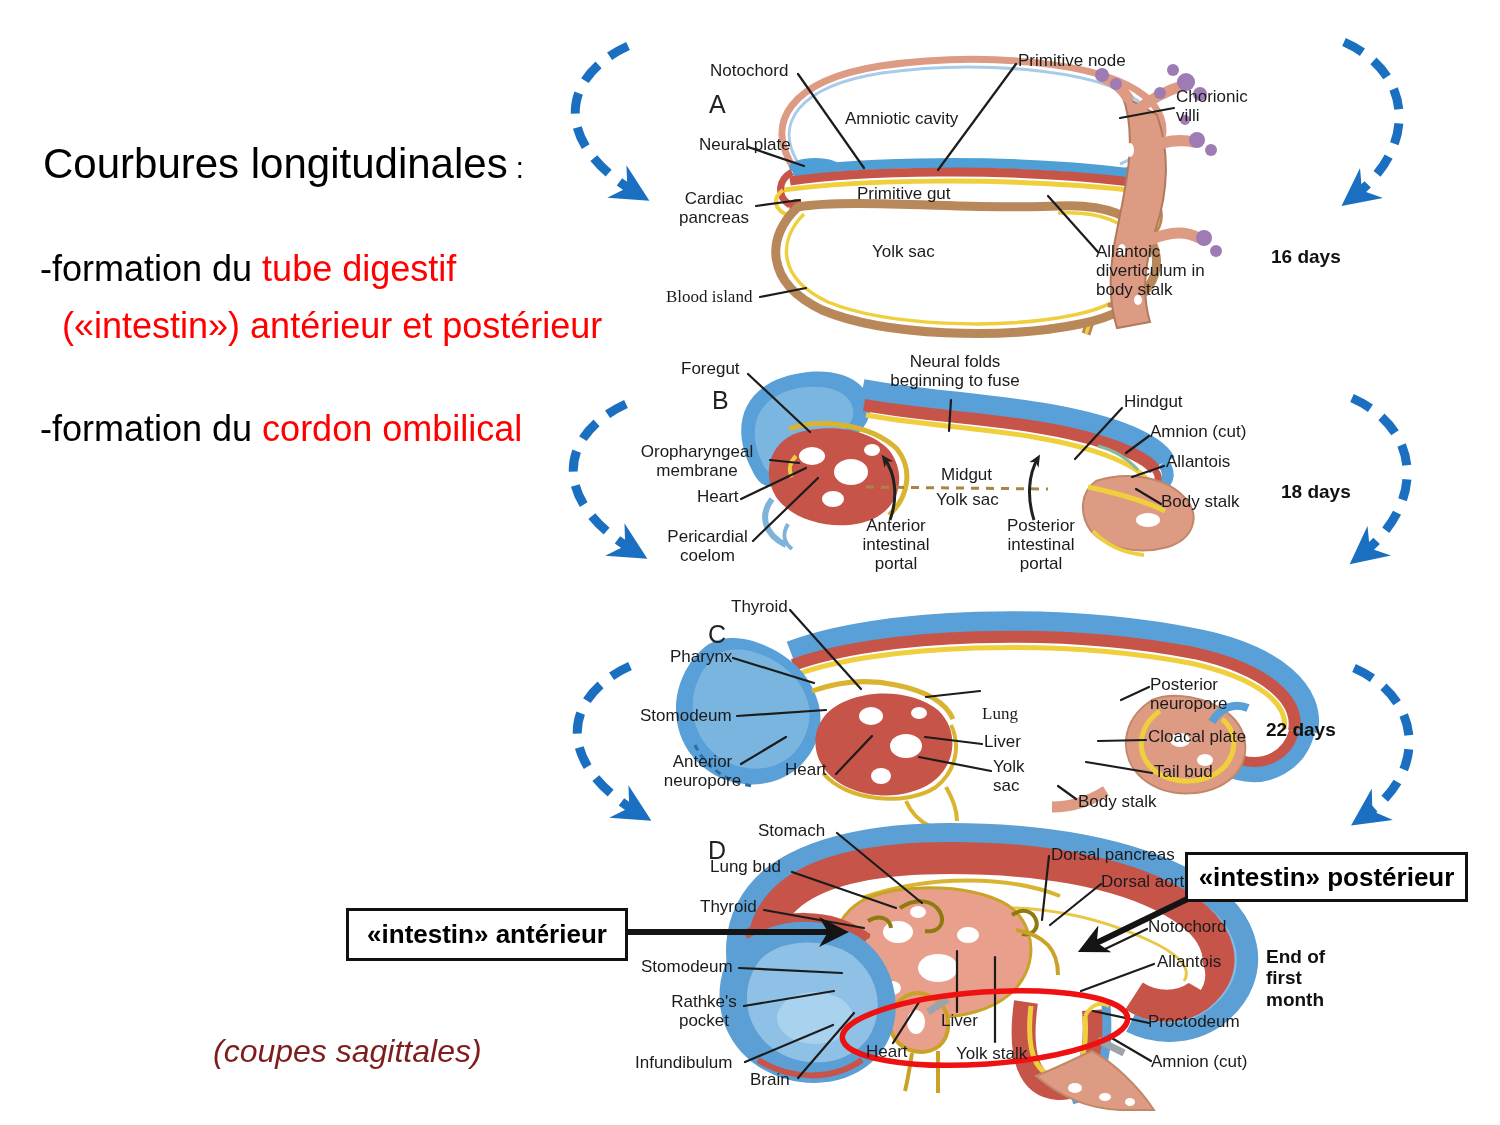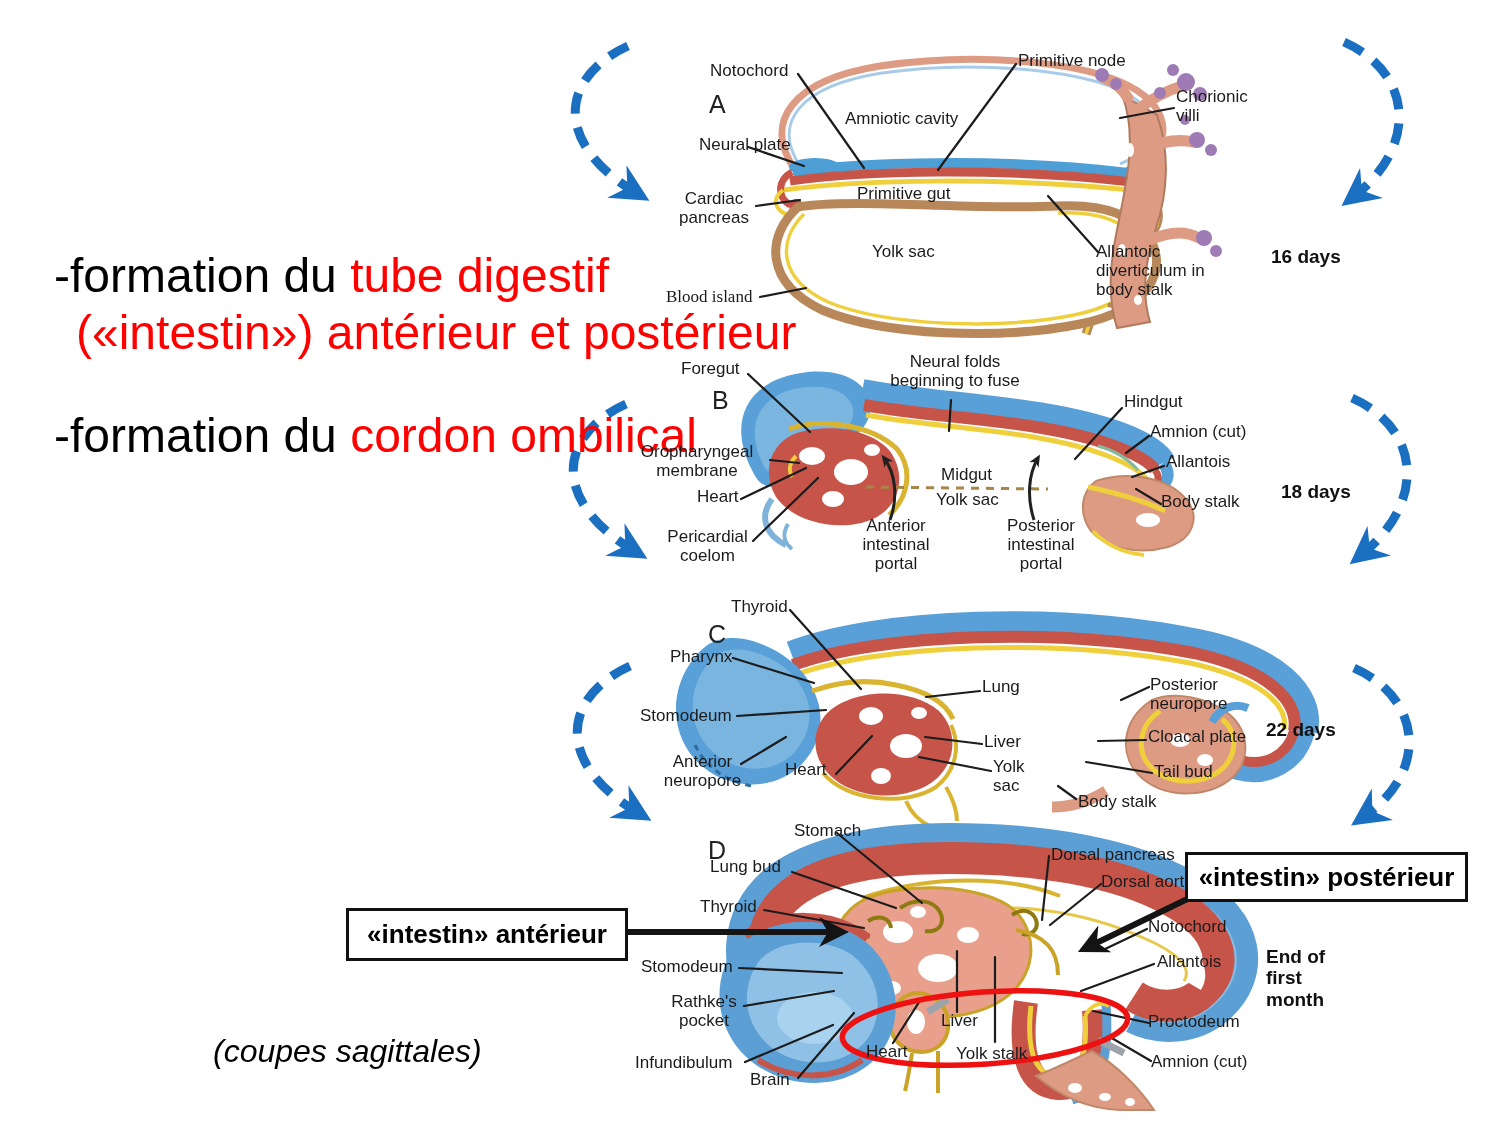--- a/index.html
+++ b/index.html
@@ -5,23 +5,23 @@
   html,body{margin:0;padding:0;background:#ffffff;}
   .slide{position:relative;width:1500px;height:1125px;background:#fff;overflow:hidden;
          font-family:"Liberation Sans",sans-serif;}
   .layer{position:absolute;left:0;top:0;}
   .lbl{position:absolute;font-size:17px;line-height:1.13;color:#1b1b1b;}
   .center{text-align:center;}
   .day{font-weight:bold;font-size:19px;color:#111;}
   .flet{font-size:25px;color:#222;}
   .title{position:absolute;left:43px;top:140px;font-size:42px;color:#000;}
   .title .suffix{font-size:29px;}
-  .bullet{position:absolute;font-size:48px;color:#000;margin-left:14px;}
+  .bullet{position:absolute;font-size:36px;color:#000;}
   .red{color:#ff0000;}
-  .caption{position:absolute;left:213px;top:1033px;font-size:32px;font-style:italic;color:#000000;}
+  .caption{position:absolute;left:213px;top:1033px;font-size:32px;font-style:italic;color:#7f1d1d;}
   .callout{position:absolute;border:3px solid #111;background:#fff;font-weight:bold;font-size:26px;
            display:flex;align-items:center;justify-content:center;color:#000;white-space:nowrap;}
   .ld{stroke:#1c1c1c;stroke-width:2.2;stroke-linecap:round;}
 </style>
 </head>
 <body>
 
 <div class="slide">
 
   <svg class="layer" width="1500" height="1125" viewBox="0 0 1500 1125">
@@ -249,20 +249,23 @@
     <g stroke="#1b6fc1" stroke-width="9" fill="none" stroke-dasharray="21 14">
       <path d="M628 46 C562 76 550 142 638 194" marker-end="url(#mb)"></path>
       <path d="M1344 42 C1412 72 1420 146 1352 198" marker-end="url(#mb)"></path>
       <path d="M626 404 C560 434 548 500 636 552" marker-end="url(#mb)"></path>
       <path d="M1352 398 C1420 428 1428 502 1360 556" marker-end="url(#mb)"></path>
       <path d="M630 666 C564 696 552 762 640 814" marker-end="url(#mb)"></path>
       <path d="M1354 668 C1422 698 1430 772 1362 818" marker-end="url(#mb)"></path>
     </g>
   </svg>
 
+  <div class="title">
+    <span>Courbures longitudinales</span><span class="suffix"> :</span>
+  </div>
   <div class="bullet" style="left:40px;top:248px;">
     <span>-formation du </span><span class="red">tube digestif</span>
   </div>
   <div class="bullet red" style="left:62px;top:305px;">
     <span>(«intestin») antérieur et postérieur</span>
   </div>
   <div class="bullet" style="left:40px;top:408px;">
     <span>-formation du </span><span class="red">cordon ombilical</span>
   </div>
   <div class="caption">
@@ -294,33 +297,33 @@
   <div class="lbl" style="left:697px;top:487px;">Heart</div>
   <div class="lbl" style="left:1161px;top:492px;">Body stalk</div>
   <div class="lbl center" style="left:655px;top:527px;width:105px;">Pericardial coelom</div>
   <div class="lbl center" style="left:853px;top:516px;width:86px;">Anterior intestinal portal</div>
   <div class="lbl center" style="left:998px;top:516px;width:86px;">Posterior intestinal portal</div>
   <div class="lbl day" style="left:1281px;top:481px;">18 days</div>
 
   <div class="lbl" style="left:731px;top:597px;">Thyroid</div>
   <div class="lbl flet" style="left:708px;top:620px;">C</div>
   <div class="lbl" style="left:670px;top:647px;">Pharynx</div>
-  <div class="lbl" style="left:982px;top:677px;">Lung</div>
+  <div class="lbl" style="left:982px;top:704px;font-family:Liberation Serif, serif;">Lung</div>
   <div class="lbl" style="left:1150px;top:675px;width:100px;">Posterior neuropore</div>
   <div class="lbl" style="left:640px;top:706px;">Stomodeum</div>
   <div class="lbl" style="left:984px;top:732px;">Liver</div>
   <div class="lbl" style="left:1148px;top:727px;">Cloacal plate</div>
   <div class="lbl center" style="left:650px;top:752px;width:105px;">Anterior neuropore</div>
   <div class="lbl" style="left:785px;top:760px;">Heart</div>
   <div class="lbl" style="left:993px;top:757px;width:48px;">Yolk sac</div>
   <div class="lbl" style="left:1154px;top:762px;">Tail bud</div>
   <div class="lbl" style="left:1078px;top:792px;">Body stalk</div>
   <div class="lbl day" style="left:1266px;top:719px;">22 days</div>
 
-  <div class="lbl" style="left:794px;top:821px;">Stomach</div>
+  <div class="lbl" style="left:758px;top:821px;">Stomach</div>
   <div class="lbl flet" style="left:708px;top:836px;">D</div>
   <div class="lbl" style="left:710px;top:857px;">Lung bud</div>
   <div class="lbl" style="left:1051px;top:845px;">Dorsal pancreas</div>
   <div class="lbl" style="left:1101px;top:872px;">Dorsal aorta</div>
   <div class="lbl" style="left:700px;top:897px;">Thyroid</div>
   <div class="lbl" style="left:1148px;top:917px;">Notochord</div>
   <div class="lbl" style="left:1157px;top:952px;">Allantois</div>
   <div class="lbl day" style="left:1266px;top:946px;width:78px;">End of first month</div>
   <div class="lbl" style="left:641px;top:957px;">Stomodeum</div>
   <div class="lbl center" style="left:660px;top:992px;width:88px;">Rathke's pocket</div>

